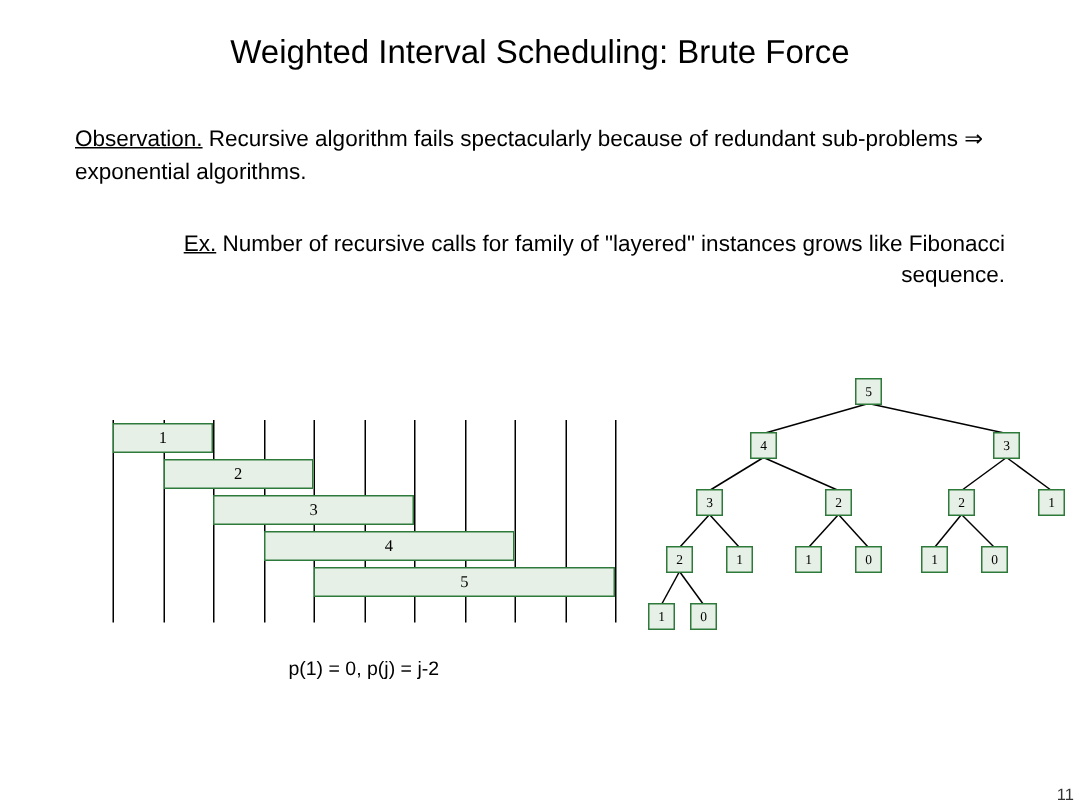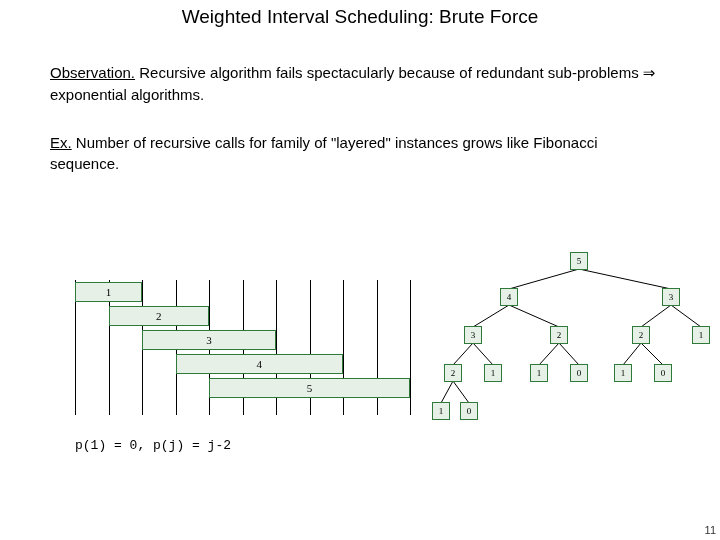--- a/index.html
+++ b/index.html
@@ -1,32 +1,32 @@
 <!DOCTYPE html>
 <html><head>
 <meta charset="utf-8">
 <style>
   * { box-sizing: border-box; margin: 0; padding: 0; }
   body {
     width: 720px; height: 540px;
     font-family: "Comic Sans MS", "Chalkboard SE", cursive, sans-serif;
     background: #fff; color: #000; position: relative;
   }
-  .title { text-align: center; font-size: 19px; padding-top: 6px; }
+  .title { text-align: center; font-size: 22px; padding-top: 22px; }
   .para { font-size: 15px; line-height: 1.45; margin: 16px 50px; }
   .para .lead { text-decoration: underline; }
   .p1 { margin-top: 34px; }
-  .p2 { margin-top: 26px; }
+  .p2 { margin-top: 26px; text-align: right; }
   .arrow { font-family: "Segoe UI Symbol", Arial, sans-serif; }
   
   .intervals { position: absolute; left: 75px; top: 280px; width: 335px; height: 155px; }
   .ticks { position: absolute; left: 0; top: 0; width: 100%; height: 100%; }
   .tick { position: absolute; top: 0; width: 0; height: 135px; border-left: 1px solid #000; }
   .bar { position: absolute; height: 20px; background: #e6f0e6; border: 1.5px solid #2e7a3a; font-size: 11px; text-align: center; line-height: 18px; font-family: Georgia, serif; }
-  .pj { position: absolute; left: 0; right: 0; bottom: -18px; font-size: 13px; font-family: Liberation Mono, monospace; }
+  .pj { position: absolute; left: 0; right: 0; bottom: -18px; text-align: center; font-size: 13px; }
   
   .tree { position: absolute; left: 440px; top: 248px; width: 275px; height: 200px; }
   .tree svg { position: absolute; left: 0; top: 0; }
   .node { position: absolute; width: 18px; height: 18px; border: 1.3px solid #2e7a3a; background: #e6f0e6; font-size: 9px; font-family: Georgia, serif; text-align: center; line-height: 16px; }
   .pgnum { position: absolute; right: 4px; bottom: 4px; font-size: 11px; font-family: Liberation Sans, sans-serif; color: #333; }
 </style>
 </head>
 <body>
 
 <div class="title">Weighted Interval Scheduling:  Brute Force</div>

